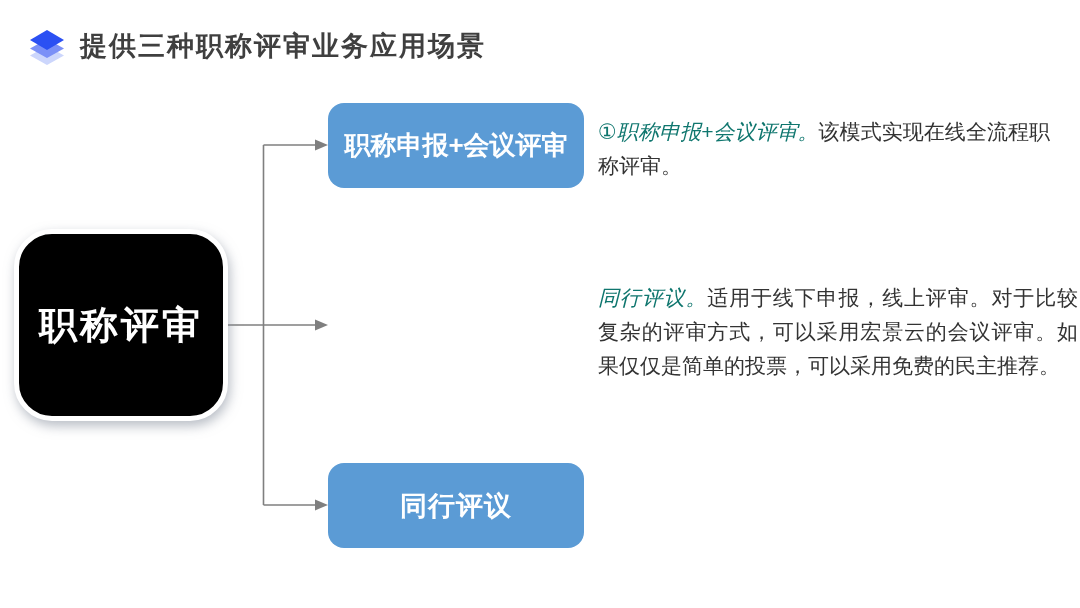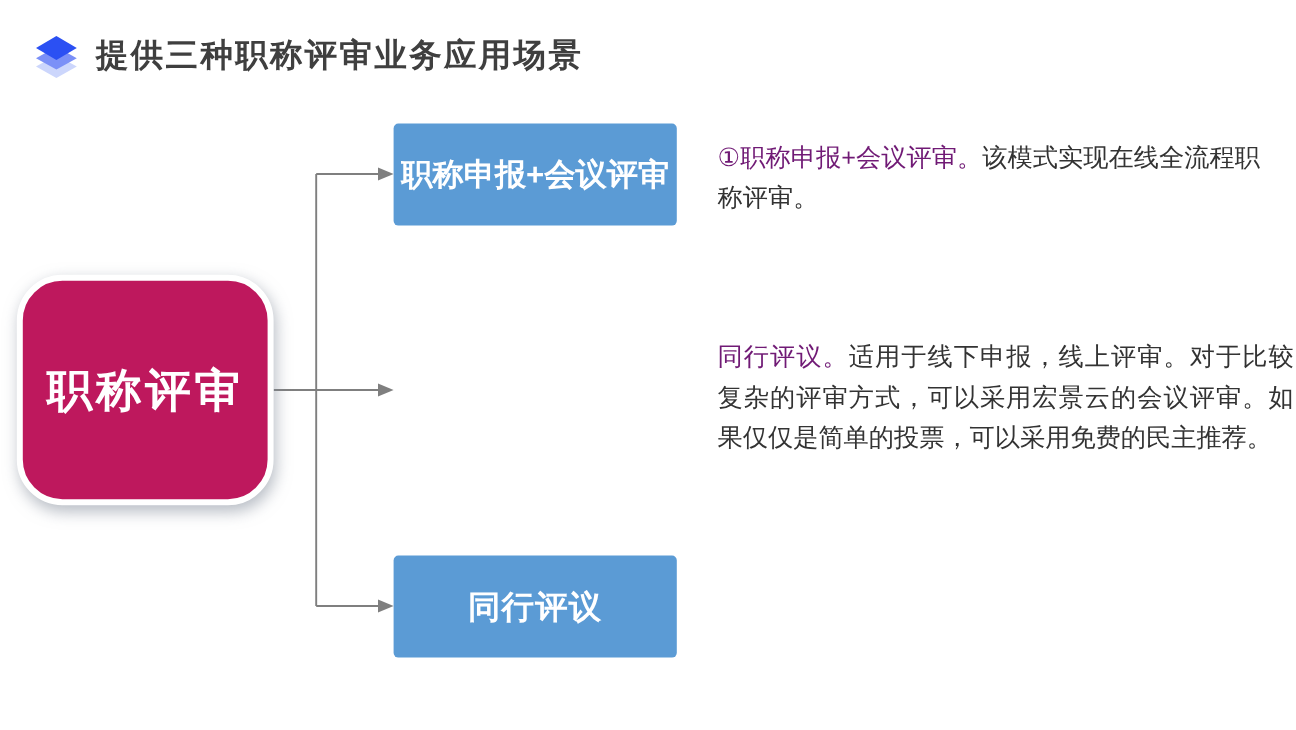--- a/index.html
+++ b/index.html
@@ -39,40 +39,40 @@
     pointer-events: none;
   }
   .connectors path { stroke: #7f7f7f; stroke-width: 1.6; fill: none; }
   .connectors polygon { fill: #7f7f7f; }
 
   
   .root-node {
     position: absolute;
     left: 14px; top: 229px;
     width: 214px; height: 192px;
-    background: #be185d;
+    background: #000000;
     border: 5px solid #ffffff;
     border-radius: 38px;
     box-shadow: 2px 5px 12px rgba(125, 135, 150, 0.55);
     display: flex;
     align-items: center;
     justify-content: center;
     color: #ffffff;
     font-size: 38px;
     font-weight: 700;
     letter-spacing: 3px;
   }
 
   
   .node {
     position: absolute;
     left: 328px;
-    width: 236px; height: 85px;
+    width: 256px; height: 85px;
     background: #5b9bd5;
-    border-radius: 4px;
+    border-radius: 16px;
     display: flex;
     align-items: center;
     justify-content: center;
     color: #ffffff;
     font-size: 27px;
     font-weight: 700;
     letter-spacing: 1px;
     white-space: nowrap;
   }
   .node.b1 { top: 103px; font-size: 26px; letter-spacing: 0; }
@@ -81,21 +81,21 @@
 
   
   .desc {
     position: absolute;
     left: 598px;
     font-size: 21px;
     line-height: 34px;
     color: #333333;
     text-align: justify;
   }
-  .desc .lead { color: #701a75; }
+  .desc .lead { color: #0f766e; font-style: italic; }
   .desc.d1 { top: 115px; width: 452px; }
   .desc.d2 { top: 281px; width: 480px; }
   .desc.d3 { top: 491px; width: 482px; }
 </style>
 </head>
 <body>
 
 <div class="slide">
 
   <div class="header">

